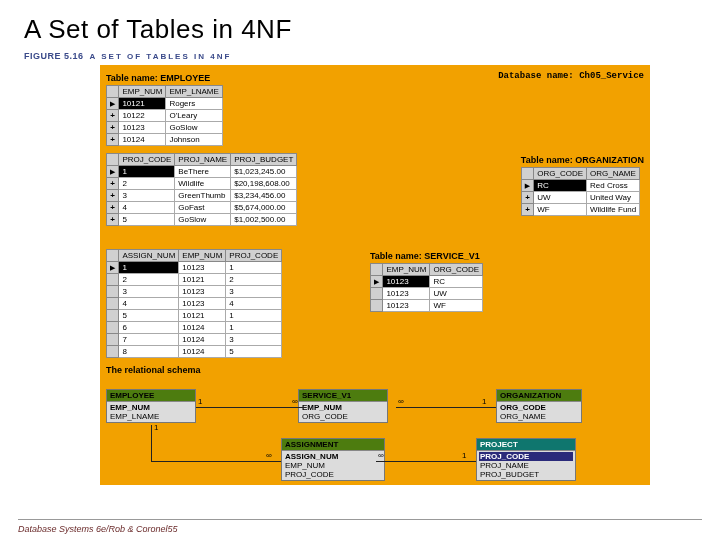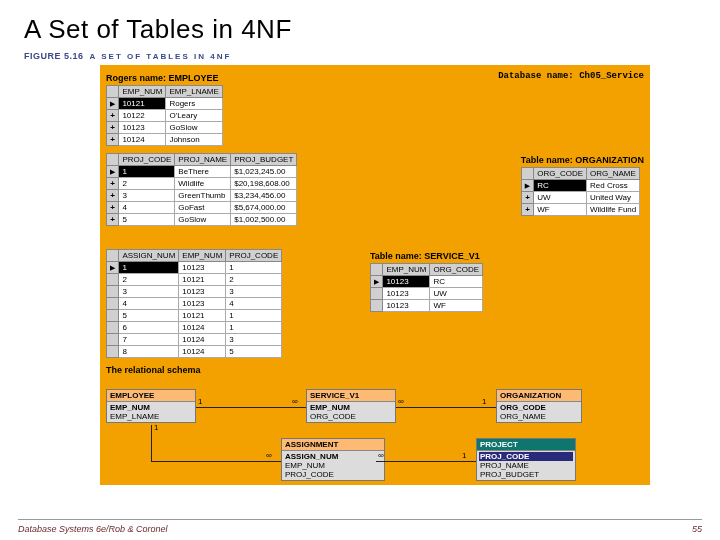--- a/index.html
+++ b/index.html
@@ -67,21 +67,21 @@
   .schema-label { font-weight:bold; font-size:9px; position:absolute; left:6px; top:300px; }
   .schema-area { position:absolute; left:6px; right:6px; top:318px; bottom:6px; }
 
   .schema-box {
     position:absolute;
     background:#dcdcdc;
     border:1px solid #777;
     font-size:8px;
   }
   .schema-box .cap {
-    background:#fdba74;
+    background:#4d7c0f;
     border-bottom:1px solid #888;
     padding:1px 3px;
     font-weight:bold;
     font-size:8px;
   }
   .schema-box .fields { padding:1px 2px; }
   .schema-box .fields div { padding:0 1px; }
   .schema-box .fields .pk { font-weight:bold; }
   .schema-box .fields .sel { background:#2a2a7a; color:#fff; }
 
@@ -92,41 +92,40 @@
   .footer {
     position:absolute;
     left:0; right:0; bottom:6px;
     border-top:1px solid #999;
     margin:0 18px;
     padding-top:4px;
     font-size:9px;
     font-style:italic;
     color:#6a2a2a;
     display:flex;
-    justify-content:space-between;
   }
   .footer .pn { font-style:italic; }
 </style>
 </head>
 <body>
 
 <div class="title">A Set of Tables in 4NF</div>
 <div class="fig-label">
   <b>FIGURE 5.16</b>
   &nbsp;<span style="font-weight:bold; letter-spacing:2px; font-size:8px;">A SET OF TABLES IN 4NF</span>
 </div>
 
 <div class="canvas">
 
   <div style="position:absolute; right:6px; top:6px; font-weight:bold; font-size:9px;font-family:Liberation Mono, monospace;">
     <span>Database name:</span>&nbsp;<span>Ch05_Service</span>
   </div>
 
   <div style="position:absolute; left:6px; top:6px;">
-    <div class="tbl-label">Rogers name: EMPLOYEE</div>
+    <div class="tbl-label">Table name: EMPLOYEE</div>
     <table class="dbgrid">
       <tbody>
           <tr>
         <th class="rh"></th>
         <th>EMP_NUM</th>
         <th>EMP_LNAME</th>
       </tr>
       <tr>
             <td class="rh cur"></td>
             <td class="highlight">10121</td>
@@ -315,21 +314,21 @@
   <div class="schema-area">
 
     <div class="schema-box" style="left:0px; top:6px; width:90px;">
       <div class="cap">EMPLOYEE</div>
       <div class="fields">
         <div class="pk">EMP_NUM</div>
         <div>EMP_LNAME</div>
       </div>
     </div>
 
-    <div class="schema-box" style="left:200px; top:6px; width:90px;">
+    <div class="schema-box" style="left:192px; top:6px; width:90px;">
       <div class="cap">SERVICE_V1</div>
       <div class="fields">
         <div class="pk">EMP_NUM</div>
         <div>ORG_CODE</div>
       </div>
     </div>
 
     <div class="schema-box" style="left:390px; top:6px; width:86px;">
       <div class="cap">ORGANIZATION</div>
       <div class="fields">

